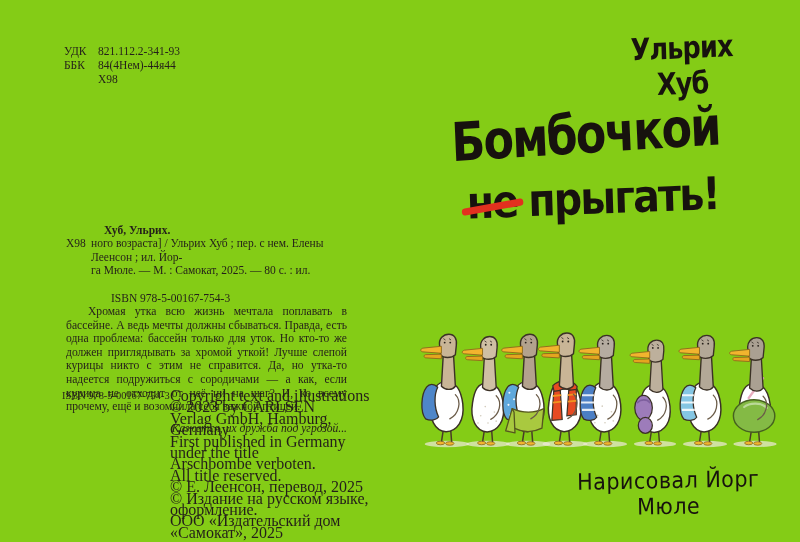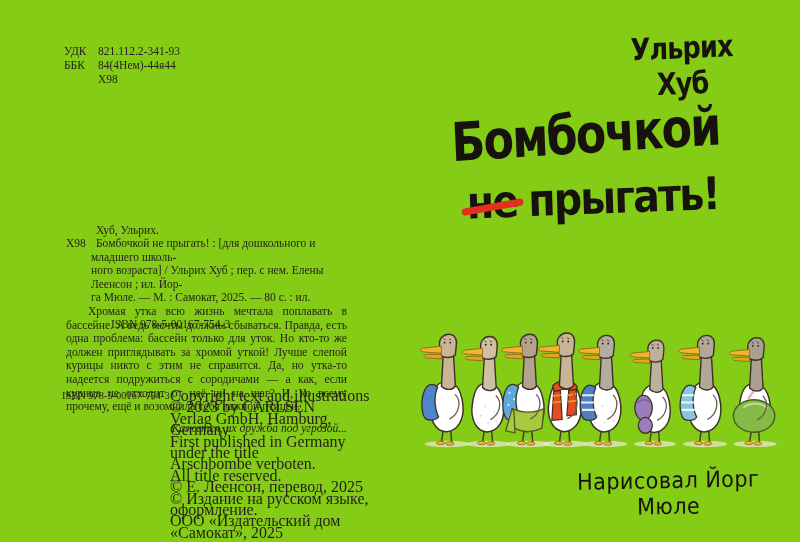--- a/index.html
+++ b/index.html
@@ -7,21 +7,21 @@
           font-family:"Liberation Serif",serif;color:#241f1a;}
 
   
   .abs{position:absolute;}
   #udk-block{left:64px;top:44px;font-size:11.5px;line-height:14px;}
   .udk-row{display:flex;}
   .udk-label{width:34px;}
   #author-code-top{margin-left:34px;}
 
   #catalog-card{left:64px;top:224px;width:292px;font-size:11.5px;line-height:13.4px;}
-  .bib-heading{font-weight:normal;margin-left:32px;}
+  .bib-heading{font-weight:bold;margin-left:40px;}
   .card-body{position:relative;}
   .card-code{position:absolute;left:2px;top:0;}
   .bib-lines{margin-left:27px;}
   .bib-line1{text-indent:5px;}
   .card-isbn{margin-top:14px;margin-left:47px;}
 
   #annotation{left:58px;top:297px;width:297px;font-size:11.6px;line-height:13.6px;text-align:justify;}
   #annotation p{margin:8px;}
   #annotation .p1{text-indent:22px;}
   #annotation .p2{text-indent:13px;text-align:right;font-style:italic;}
@@ -60,21 +60,20 @@
       <span>84(4Нем)-44я44</span>
     </div>
     <div id="author-code-top">Х98</div>
   </div>
 
   <div class="abs" id="catalog-card">
     <div class="bib-heading">Хуб, Ульрих.</div>
     <div class="card-body">
       <span class="card-code">Х98</span>
       <div class="bib-lines">
-        <div class="bib-line1">Бомбочкой не прыгать! : [для дошкольного и младшего школь-</div>
         <div>ного возраста] / Ульрих Хуб ; пер. с нем. Елены Леенсон ; ил. Йор-</div>
         <div>га Мюле. — М. : Самокат, 2025. — 80 с. : ил.</div>
       </div>
     </div>
     <div class="card-isbn">ISBN 978-5-00167-754-3</div>
   </div>
 
   <div class="abs" id="annotation">
     <p class="p1">Хромая утка всю жизнь мечтала поплавать в бассейне. А ведь мечты должны сбываться. Правда, есть одна проблема: бассейн только для уток. Но кто-то же должен приглядывать за хромой уткой! Лучше слепой курицы никто с этим не справится. Да, но утка-то надеется подружиться с сородичами — а как, если курица не отходит от неё ни на шаг? И, ко всему прочему, ещё и возомнила себя важной птицей.</p>
     <p class="p2">Кажется, их дружба под угрозой...</p>

